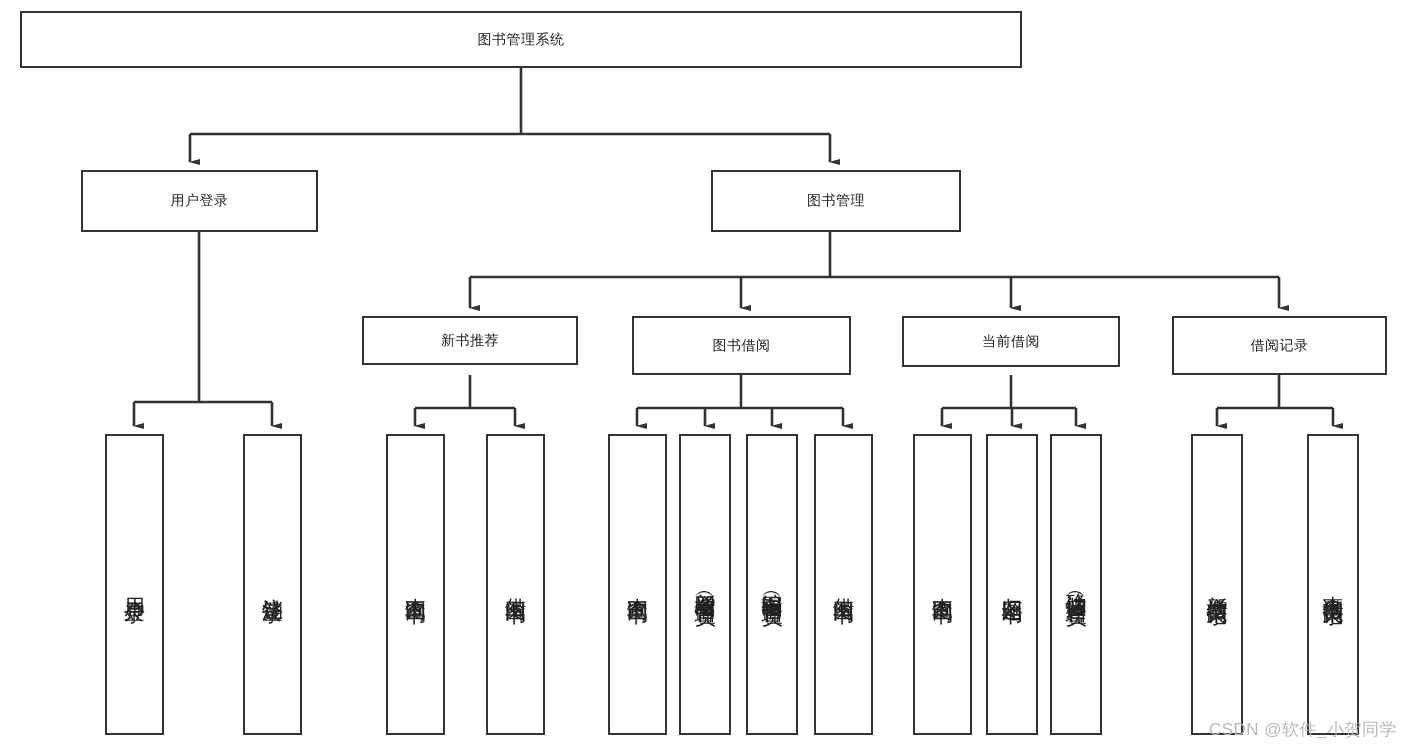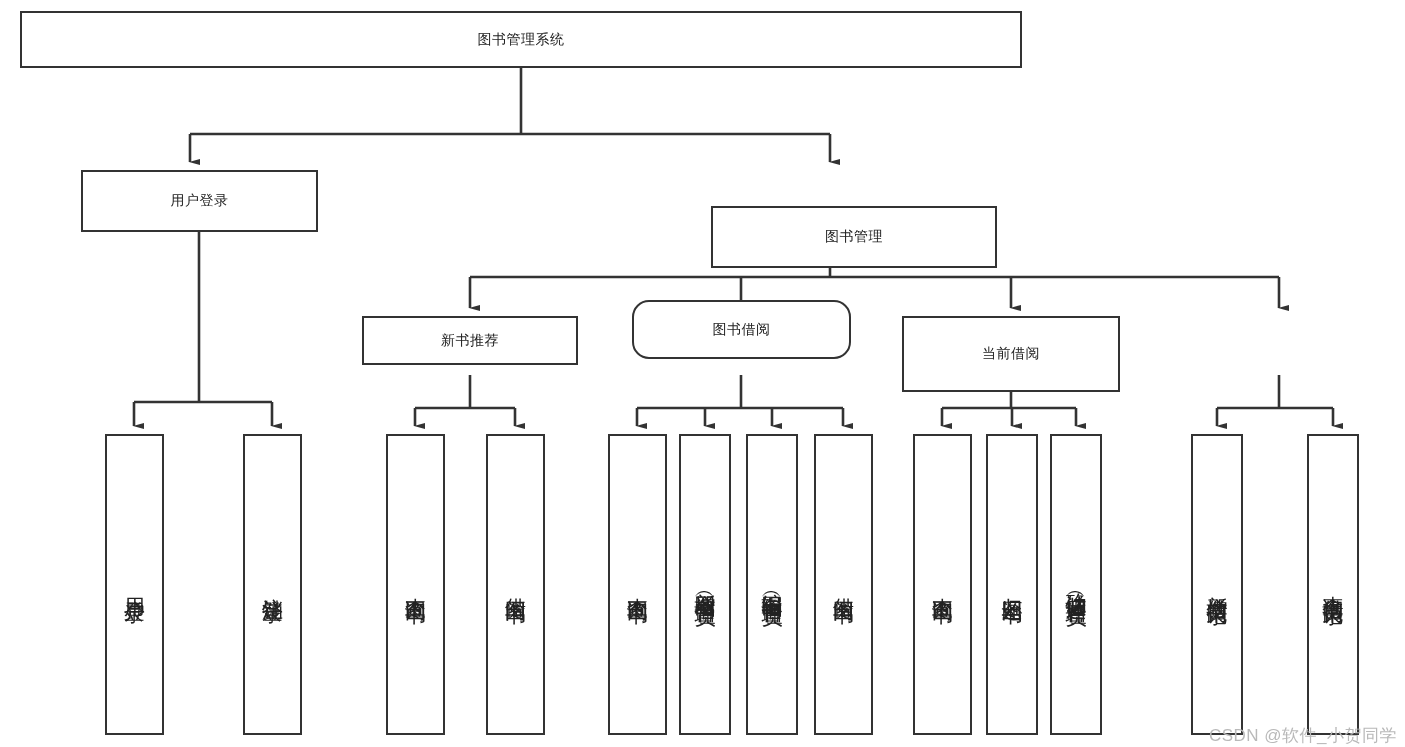--- a/index.html
+++ b/index.html
@@ -49,21 +49,21 @@
     padding: 6px 0;
   }
   .node.v .lbl {
     writing-mode: vertical-rl;
     text-orientation: upright;
     display: block;
   }
   .watermark {
     position: absolute;
     right: 8px;
-    bottom: 0;
+    bottom: 6px;
     font-size: 17px;
     color: #b9b9b9;
     letter-spacing: 0.5px;
     white-space: nowrap;
   }
 </style>
 </head>
 <body>
 
 <div id="canvas">
@@ -121,32 +121,35 @@
     </g>
   </svg>
 
   <div class="node h" style="left:20px; top:11px; width:1002px; height:57px;">
     <span class="lbl">图书管理系统</span>
   </div>
 
   <div class="node h" style="left:81px; top:170px; width:237px; height:62px;">
     <span class="lbl">用户登录</span>
   </div>
-  <div class="node h" style="left:711px; top:170px; width:286px; height:62px;margin-top:36px;">
+  <div class="node h" style="left:711px; top:170px; width:250px; height:62px;">
     <span class="lbl">图书管理</span>
   </div>
 
   <div class="node h" style="left:362px; top:316px; width:216px; height:49px;">
     <span class="lbl">新书推荐</span>
   </div>
-  <div class="node h" style="left:632px; top:300px; width:219px; height:59px;border-radius:17px;">
+  <div class="node h" style="left:632px; top:316px; width:219px; height:59px;">
     <span class="lbl">图书借阅</span>
   </div>
-  <div class="node h" style="left:902px; top:316px; width:218px; height:76px;">
+  <div class="node h" style="left:902px; top:316px; width:218px; height:51px;">
     <span class="lbl">当前借阅</span>
+  </div>
+  <div class="node h" style="left:1172px; top:316px; width:215px; height:59px;">
+    <span class="lbl">借阅记录</span>
   </div>
 
   <div class="node v" style="left:105px; top:434px; width:59px; height:301px;">
     <span class="lbl">用户登录</span>
   </div>
   <div class="node v" style="left:243px; top:434px; width:59px; height:301px;">
     <span class="lbl">注销登录</span>
   </div>
 
   <div class="node v" style="left:386px; top:434px; width:59px; height:301px;">

